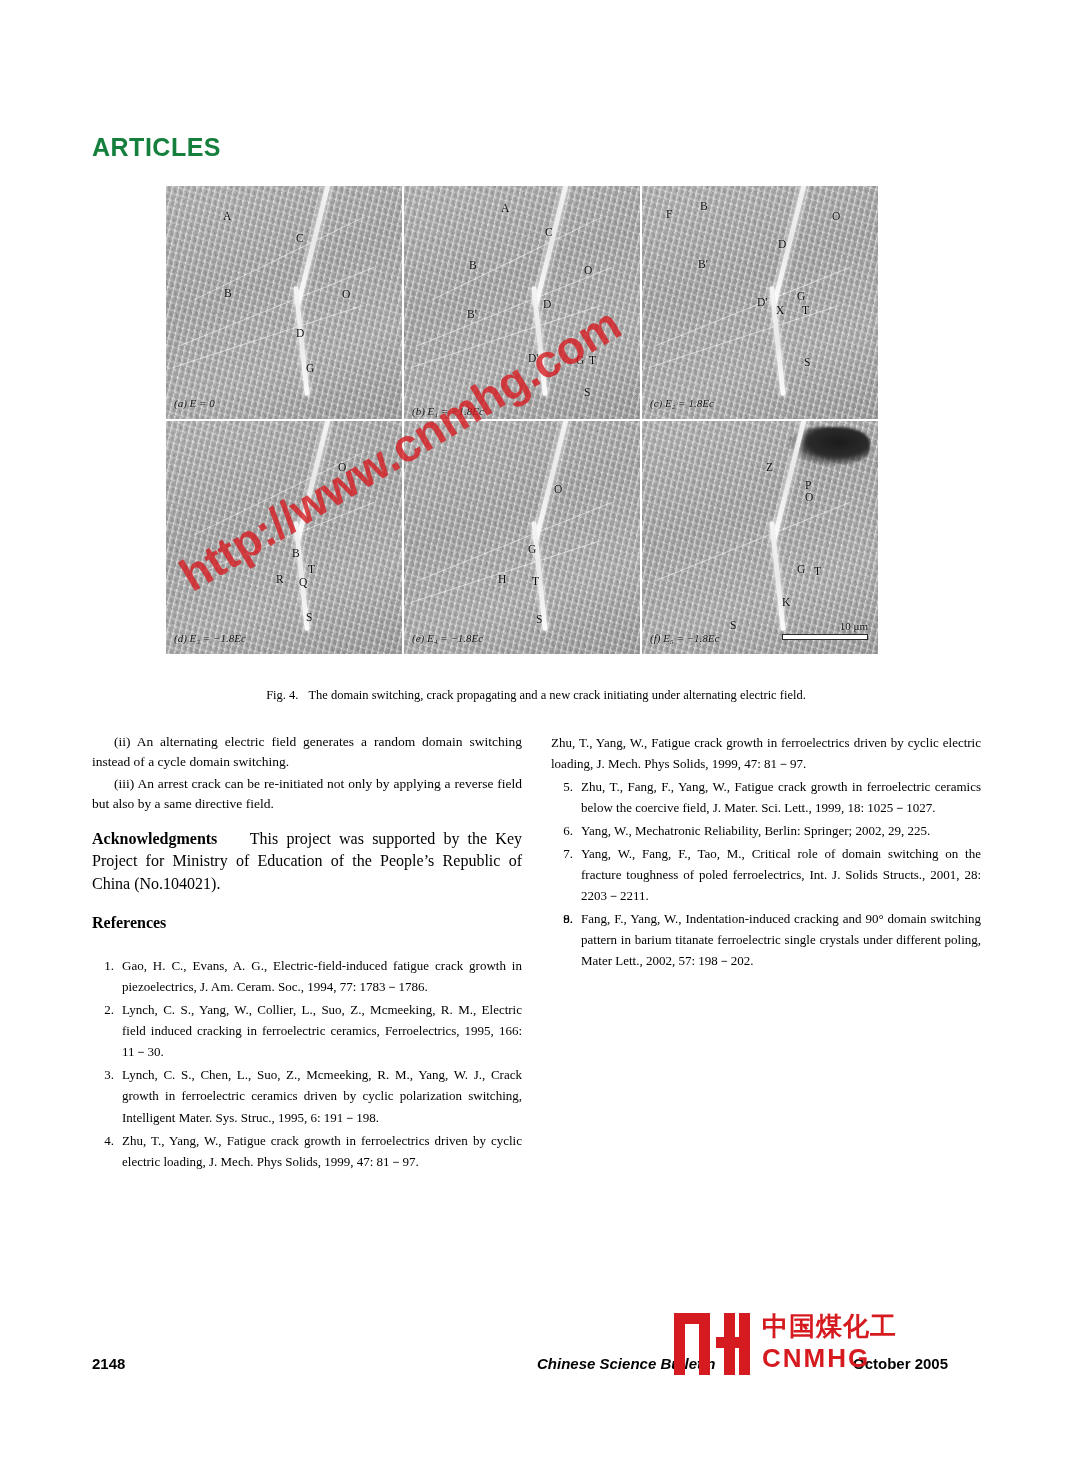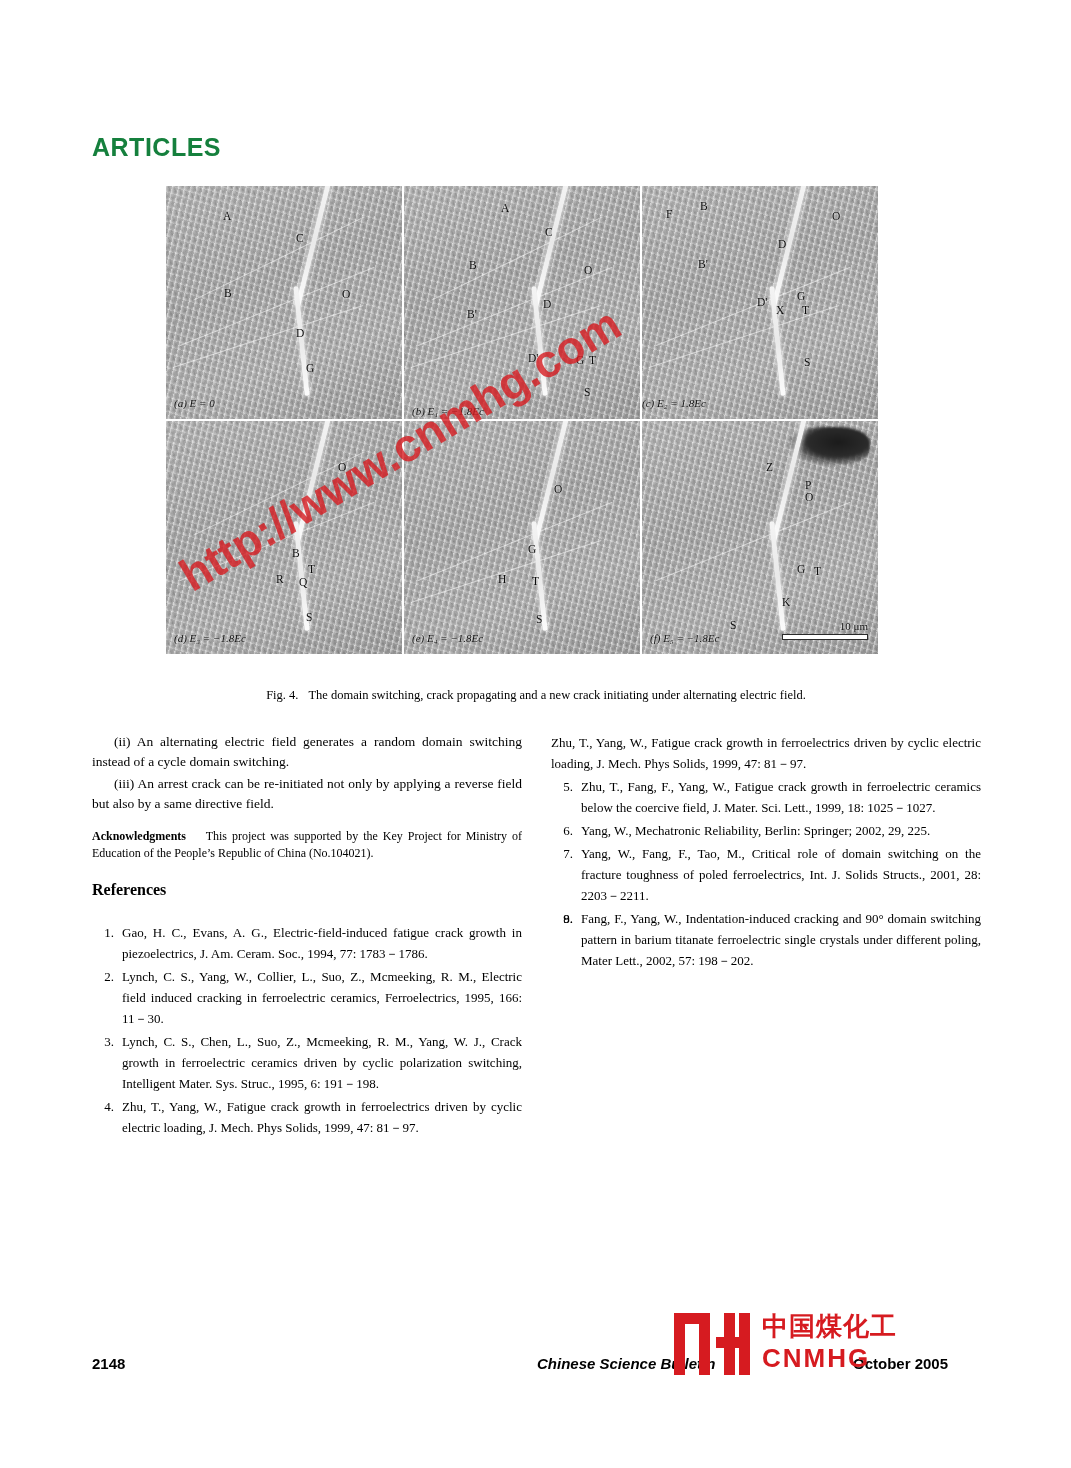--- a/index.html
+++ b/index.html
@@ -139,21 +139,21 @@
   .col-left  { left: 92px;  top: 732px; }
   .col-right { left: 551px; top: 732px; }
   .col p { margin: 0 0 1px 0; }
   .indent { text-indent: 22px; }
   .ack-head {
     font-weight: bold;
     font-family: "Liberation Serif", serif;
   }
   .ack {
     margin-top: 14px;
-    font-size: 12px;
+    font-size: 16px;
     line-height: 1.4;
     text-align: justify;
   }
   .refs-head {
     margin-top: 16px;
     margin-bottom: 20px;
     font-size: 16px;
     font-weight: bold;
   }
   ol.reflist {
@@ -313,21 +313,21 @@
         <span class="pt-label" style="left:24px;top:22px;">F</span>
         <span class="pt-label" style="left:58px;top:14px;">B</span>
         <span class="pt-label" style="left:190px;top:24px;">O</span>
         <span class="pt-label" style="left:136px;top:52px;">D</span>
         <span class="pt-label" style="left:56px;top:72px;">B'</span>
         <span class="pt-label" style="left:115px;top:110px;">D'</span>
         <span class="pt-label" style="left:155px;top:104px;">G</span>
         <span class="pt-label" style="left:134px;top:118px;">X</span>
         <span class="pt-label" style="left:160px;top:118px;">T</span>
         <span class="pt-label" style="left:162px;top:170px;">S</span>
-        <span class="fig-label" style="left:0;bottom:10px;">(c) E₂ = 1.8Eс</span>
+        <span class="fig-label" style="left:8px;bottom:10px;">(c) E₂ = 1.8Eс</span>
       </div>
 
       <div class="fig-cell">
         <div class="grain"></div>
         <div class="scratch s1"></div>
         <div class="scratch s3"></div>
         <div class="crack c1"></div>
         <div class="crack c2"></div>
         <span class="pt-label" style="left:172px;top:40px;">O</span>
         <span class="pt-label" style="left:126px;top:126px;">B</span>

